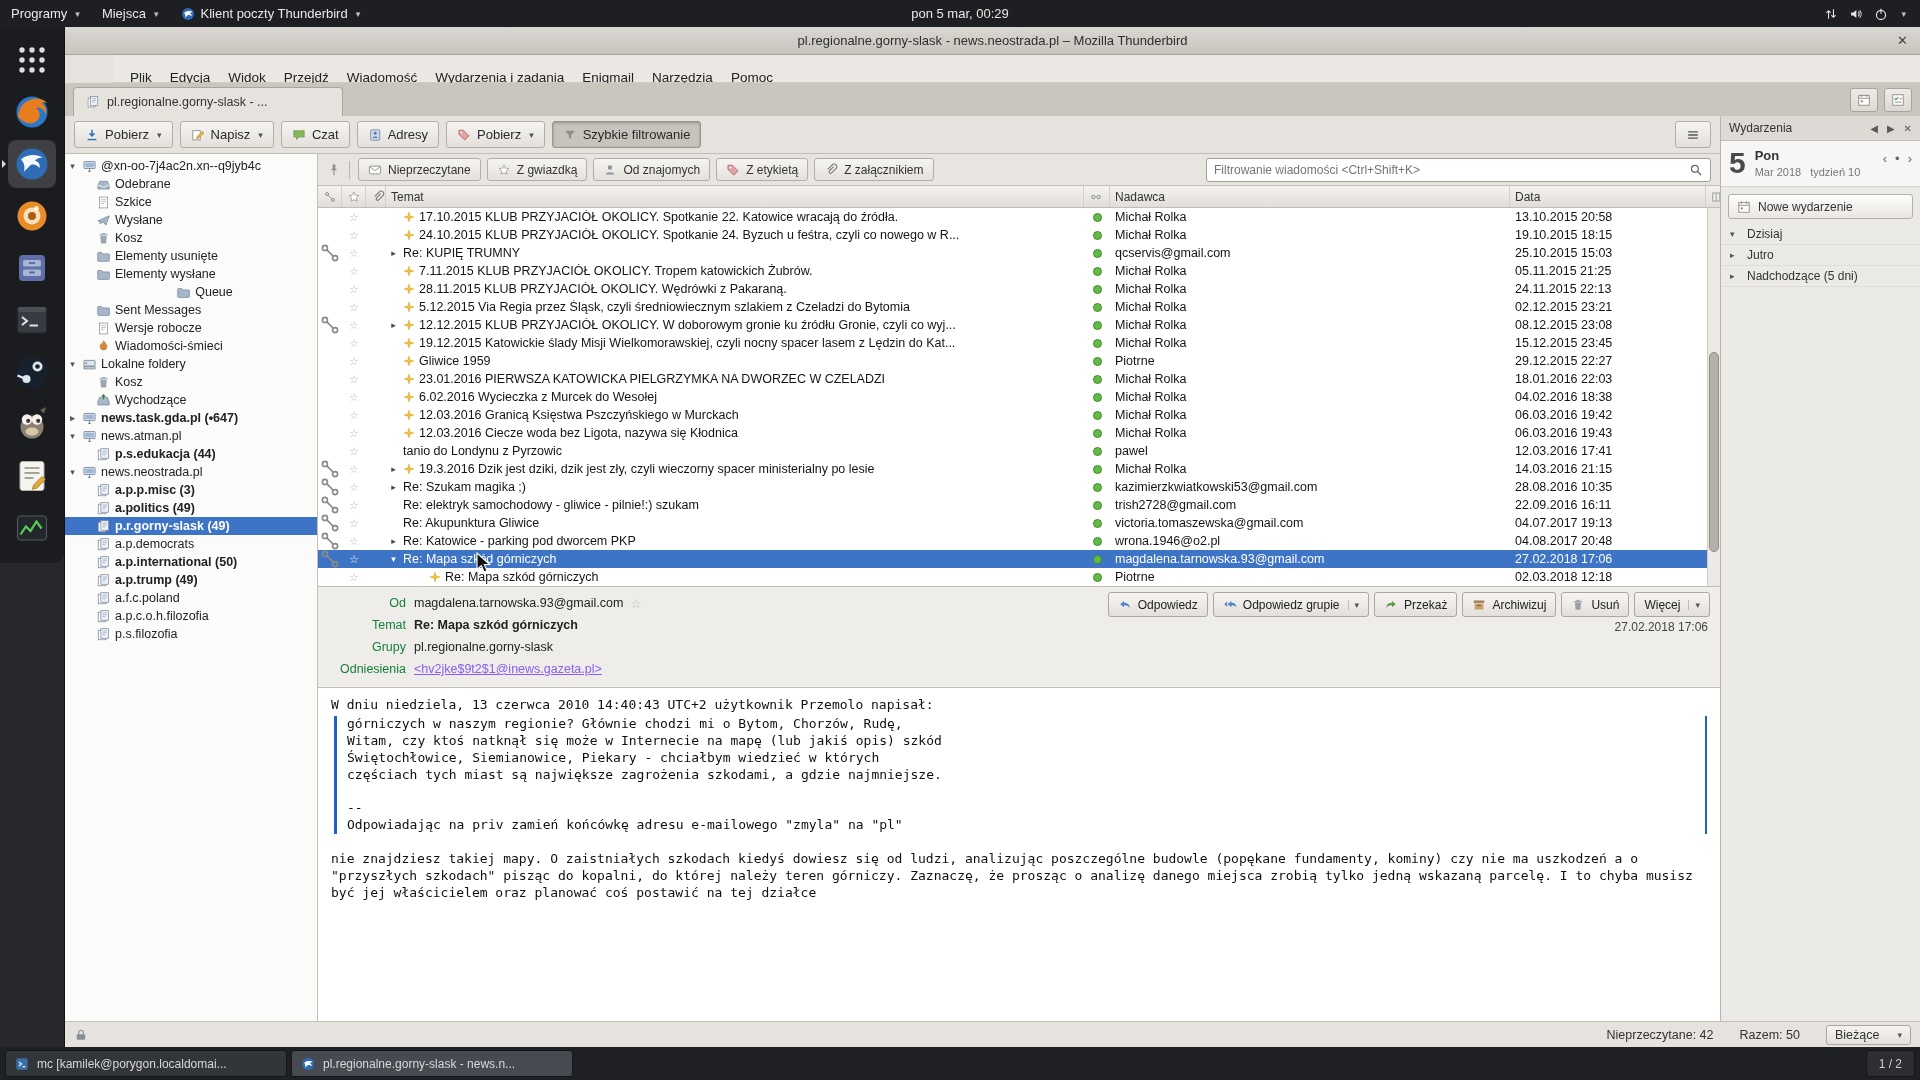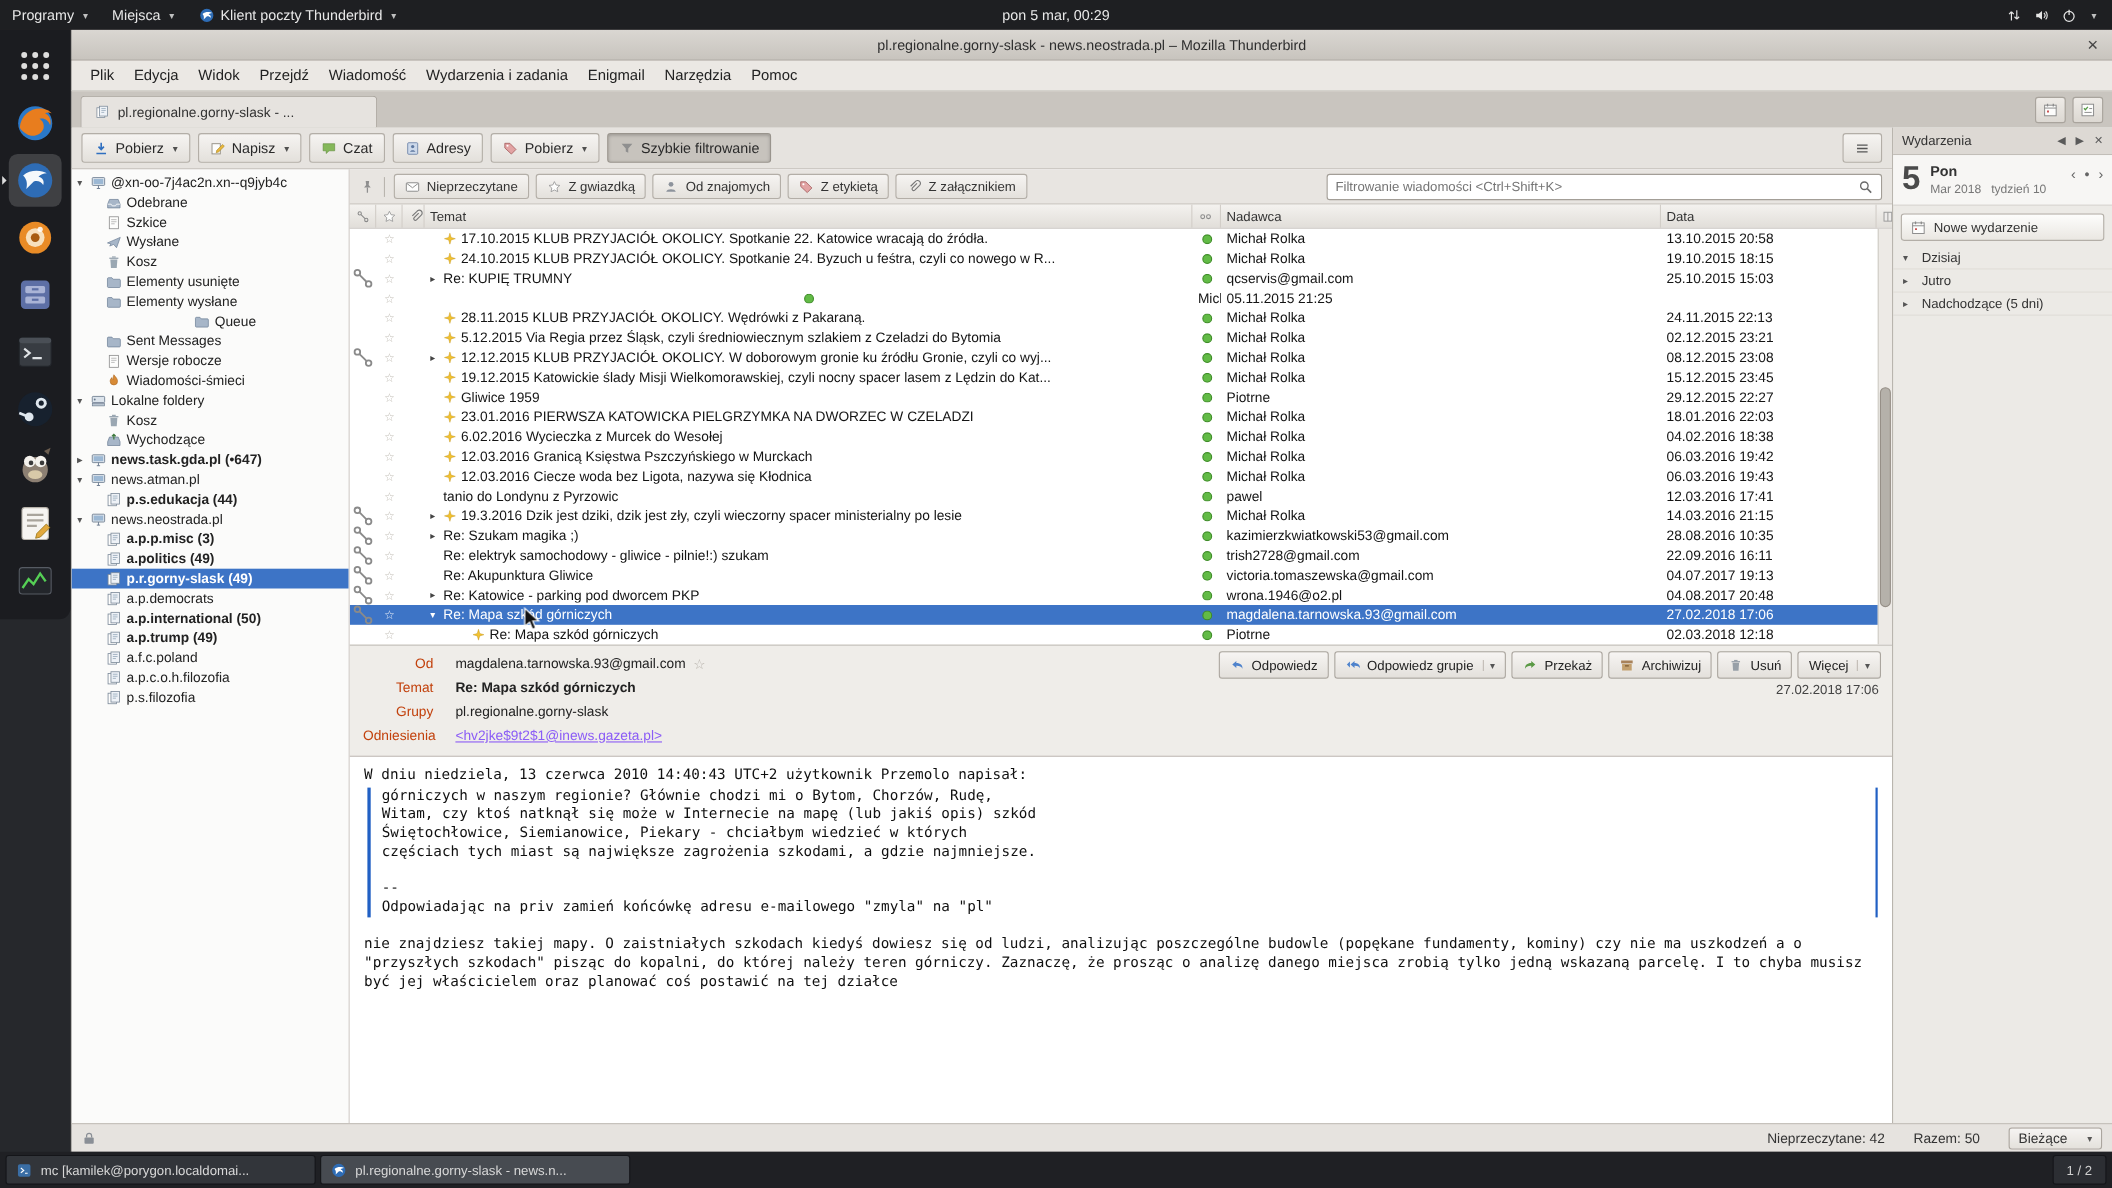--- a/index.html
+++ b/index.html
@@ -20,21 +20,21 @@
   #dockcol{width:64px;flex:none;position:relative;background:#26282c;}
   #dock{background:rgba(26,27,32,.95);padding:7px 0 9px;border-bottom-right-radius:10px;display:flex;flex-direction:column;align-items:center;}
   .dock-item{width:48px;height:48px;padding:4px;margin:2px 0;border-radius:8px;position:relative;}
   .dock-item.active{background:rgba(255,255,255,.16);}
   .dock-item.active::before{content:"";position:absolute;left:-6px;top:20px;border:4px solid transparent;border-left-color:#dcdcdc;}
 
   #win{flex:1;display:flex;flex-direction:column;min-width:0;background:#e6e3df;border-left:1px solid #111;}
   .titlebar{height:28px;flex:none;background:linear-gradient(#dad7d2,#c8c4be);border-bottom:1px solid #a9a49d;display:flex;align-items:center;justify-content:center;font-size:13px;color:#2e2e2e;position:relative;}
   .title-close{position:absolute;right:12px;font-size:13px;color:#444;}
 
-  .menubar{height:28px;flex:none;background:#ebe8e4;border-bottom:1px solid #cfccc6;display:flex;align-items:center;padding:0 8px;font-size:13.5px;color:#222;}
+  .menubar{height:28px;flex:none;background:#ebe8e4;border-bottom:1px solid #cfccc6;display:flex;align-items:flex-start;padding:12px 8px;font-size:13.5px;color:#222;margin-left:48px;}
   .menu-item{padding:3px 9px;border-radius:2px;}
 
   .tabbar{height:33px;flex:none;background:#c9c5bf;display:flex;align-items:flex-end;padding:4px 8px 0;gap:6px;}
   .tab{height:29px;background:#e6e3df;border:1px solid #a9a49d;border-bottom:none;border-radius:4px 4px 0 0;display:flex;align-items:center;gap:7px;padding:0 12px;font-size:12.5px;color:#333;width:270px;overflow:hidden;white-space:nowrap;}
   .tabbar-spacer{flex:1;}
   .tabbar-btn{width:28px;height:24px;margin-bottom:4px;display:flex;align-items:center;justify-content:center;border:1px solid #a9a49d;border-radius:3px;background:linear-gradient(#eeebe7,#dcd8d2);}
 
   .midrow{flex:1;display:flex;min-height:0;}
   .main-col{flex:1;display:flex;flex-direction:column;min-width:0;}
 
@@ -77,21 +77,21 @@
   .mrow .c-sender,.mrow .c-date{padding:0 5px;}
   .mrow.child .c-subj{padding-left:28px;}
   .mrow.selected{background:#3d74c6;color:#fff;}
   .mrow.selected .c-subj .twisty{color:#fff;}
   .mrow.selected .c-star{color:#dfe7f4;}
   .list-scroll{position:absolute;right:0;top:0;width:13px;height:100%;background:#edeae6;border-left:1px solid #cfccc6;}
   .list-scroll .thumb{position:absolute;left:1px;right:1px;top:38%;height:53%;background:#b5b1aa;border:1px solid #968f87;border-radius:6px;}
 
   .msg-header{flex:none;background:#efede9;border-top:1px solid #c2beb8;border-bottom:1px solid #c2beb8;padding:5px 12px 7px;font-size:12.5px;position:relative;color:#222;}
   .mh-row{display:flex;align-items:center;min-height:22px;}
-  .mh-label{width:84px;flex:none;text-align:right;color:#c2410c;padding-right:20px;}
+  .mh-label{width:84px;flex:none;text-align:right;color:#15803d;padding-right:8px;}
   .mh-value.bold{font-weight:bold;}
   .mh-star{color:#b9b5ae;margin-left:7px;}
   .mh-link{color:#8b5cf6;text-decoration:underline;}
   .mh-actions{position:absolute;right:10px;top:5px;display:flex;gap:5px;}
   .hbtn{height:25px;display:flex;align-items:center;gap:6px;padding:0 9px;border:1px solid #aba69f;border-radius:3px;background:linear-gradient(#f7f5f3,#e3e0db);font-size:12px;color:#222;white-space:nowrap;}
   .hdd{font-size:9px;color:#555;border-left:1px solid #c0bbb4;padding-left:6px;margin-left:2px;}
   .mh-date{position:absolute;right:12px;top:33px;font-size:12px;color:#444;}
 
   .msg-body{flex:1;min-height:0;background:#fff;padding:9px 13px;font-family:"DejaVu Sans Mono",monospace;font-size:13px;line-height:1.3;color:#101010;overflow:hidden;}
   .quote{margin:2px 0 17px 3px;border-left:3px solid #2160c4;border-right:2px solid #2160c4;padding:0 10px;}
@@ -819,20 +819,29 @@
                     <span class="cell c-dot">
                       <i class="dot"></i>
                     </span>
                     <span class="cell c-sender">qcservis@gmail.com</span>
                     <span class="cell c-date">25.10.2015 15:03</span>
                   </div>
                   <div class="mrow">
                     <span class="cell c-thread"></span>
                     <span class="cell c-star">☆</span>
                     <span class="cell c-clip"></span>
+                    <span class="cell c-subj">
+                      <span class="twisty"></span>
+                      <span class="svgi newstar">
+                        <svg viewBox="0 0 16 16" xmlns="http://www.w3.org/2000/svg">
+                          <path d="M8 1.4L9.5 6.5 14.6 8 9.5 9.5 8 14.6 6.5 9.5 1.4 8 6.5 6.5z" fill="#f2c230" stroke="#c08f10" stroke-width=".5"></path>
+                        </svg>
+                      </span>
+                      <span>7.11.2015 KLUB PRZYJACIÓŁ OKOLICY. Tropem katowickich Żubrów.</span>
+                    </span>
                     <span class="cell c-dot">
                       <i class="dot"></i>
                     </span>
                     <span class="cell c-sender">Michał Rolka</span>
                     <span class="cell c-date">05.11.2015 21:25</span>
                   </div>
                   <div class="mrow">
                     <span class="cell c-thread"></span>
                     <span class="cell c-star">☆</span>
                     <span class="cell c-clip"></span>

